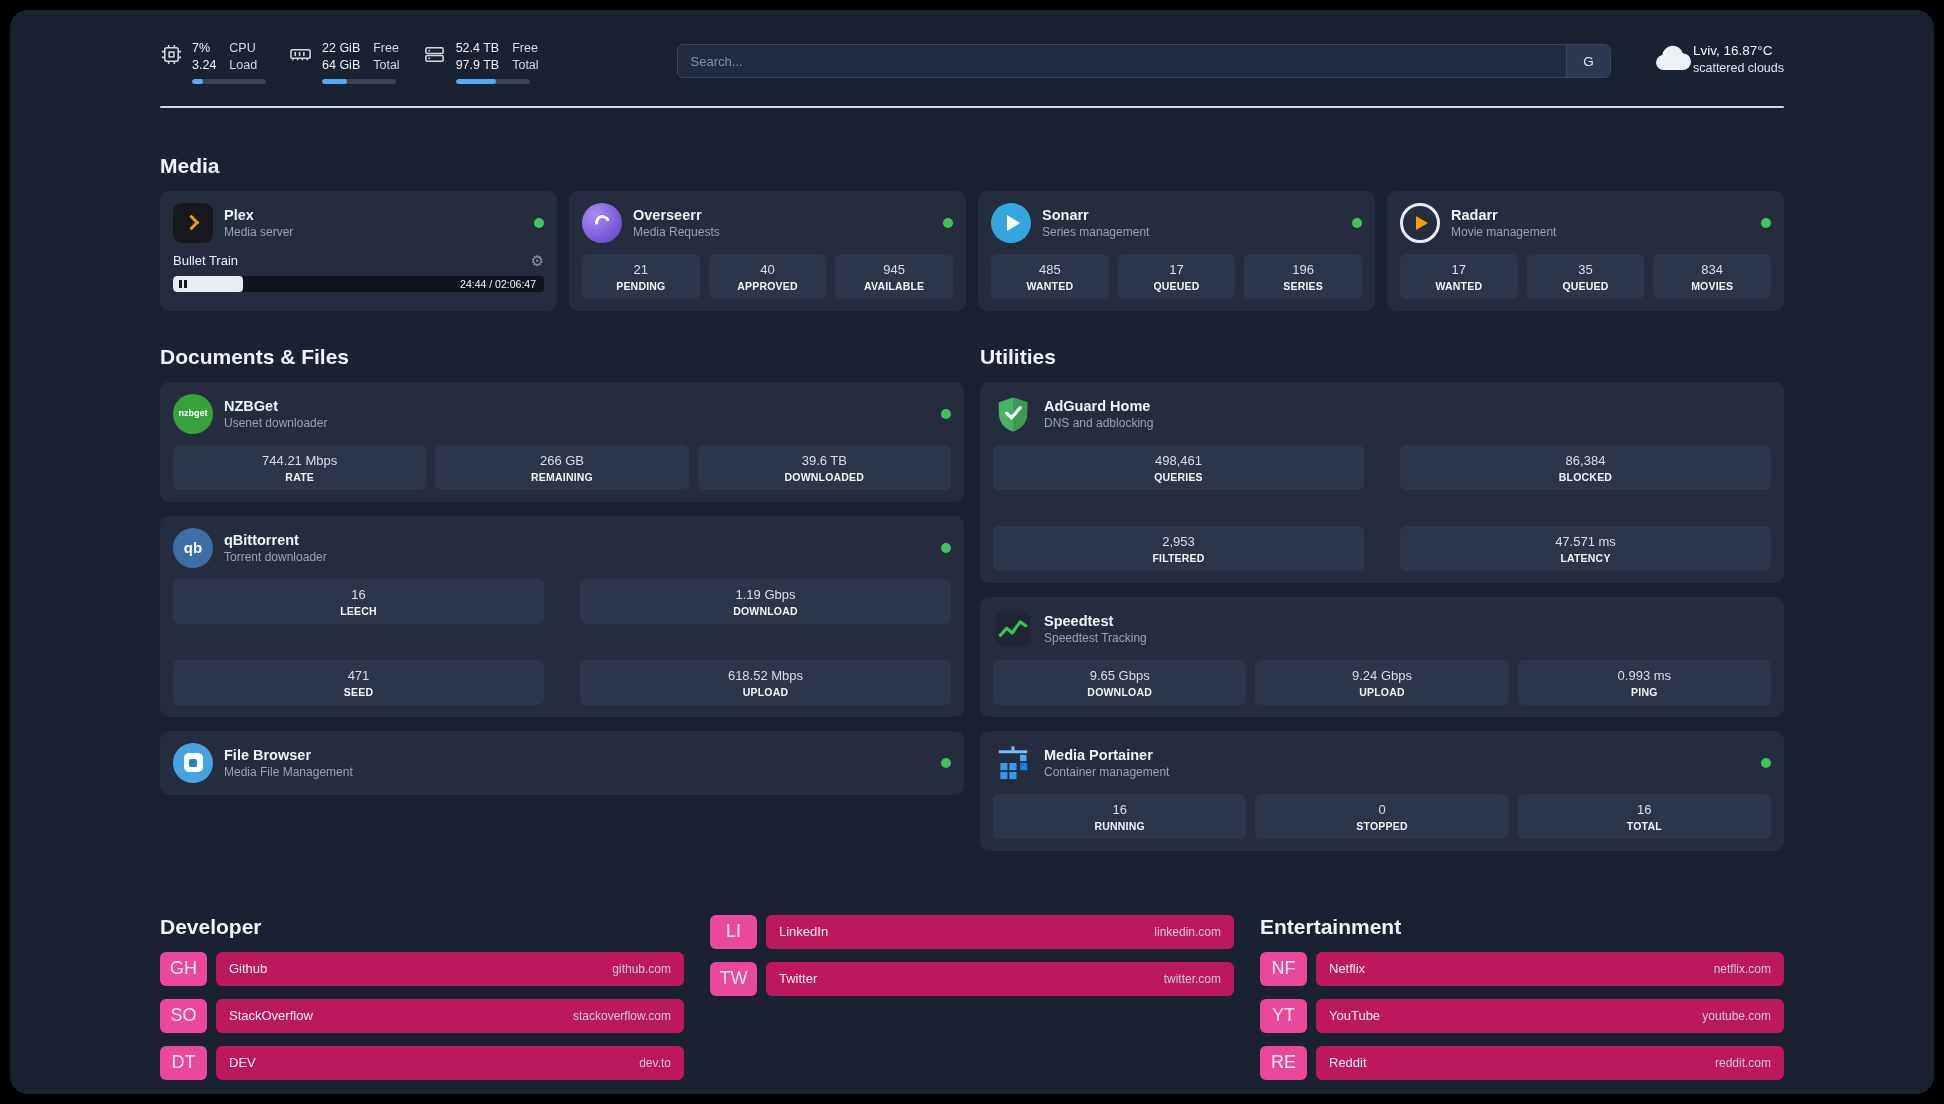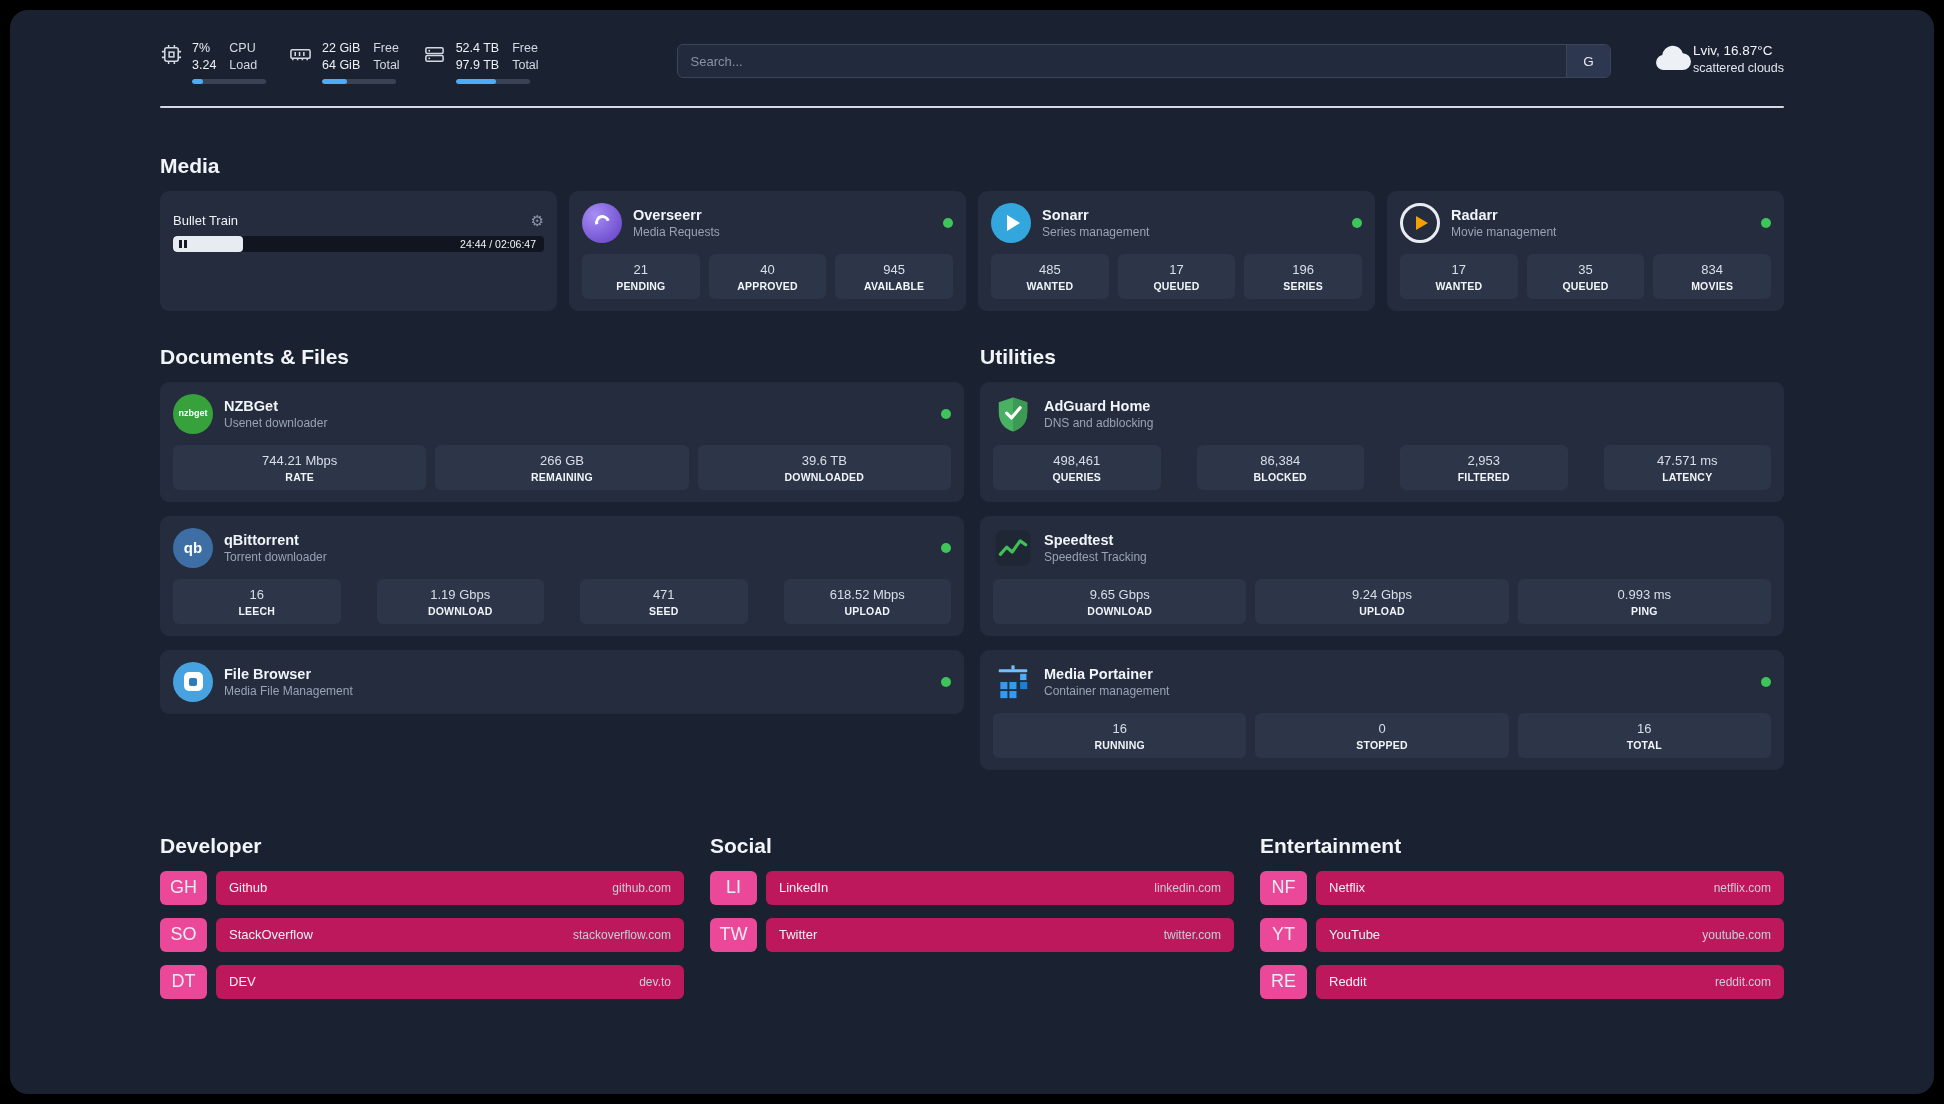--- a/index.html
+++ b/index.html
@@ -55,21 +55,21 @@
   
   .card { background:#242c3d; border-radius:9px; padding:12px 13px; }
   .app-head { display:flex; align-items:center; gap:11px; }
   .app-meta { display:flex; flex-direction:column; gap:2px; }
   .app-name { font-size:14.5px; font-weight:600; color:#f1f4f8; }
   .app-desc { font-size:12px; color:#98a3b4; }
   .status-dot { margin-left:auto; width:10px; height:10px; border-radius:50%; background:#3ec45a; flex:0 0 auto; }
 
   .stats { display:grid; gap:9px; margin-top:11px; }
   .stats.cols-3 { grid-template-columns:repeat(3,1fr); }
-  .stats.cols-4 { grid-template-columns:repeat(4,1fr);gap:36px; }
+  .stats.cols-4 { grid-template-columns:repeat(2,1fr);gap:36px; }
   .stat { background:#2d3649; border-radius:6px; padding:8px 4px 7px; text-align:center; }
   .stat-value { font-size:13px; color:#d9dfe9; }
   .stat-label { font-size:10.5px; font-weight:700; color:#f2f5f9; margin-top:3px; letter-spacing:.2px; }
 
   
   .app-icon { width:40px; height:40px; border-radius:50%; display:flex; align-items:center; justify-content:center; flex:0 0 auto; line-height:0; }
   .app-icon.plex { border-radius:9px; background:#17191d; }
   .plex-chevron { width:11px; height:11px; border-top:3.5px solid #e5a00d; border-right:3.5px solid #e5a00d; transform:rotate(45deg); margin-left:-4px; }
   .app-icon.overseerr { background:radial-gradient(circle at 32% 30%, #a78df5, #5f3dc4); }
   .ov-swirl { width:15px; height:15px; border-radius:50%; border:3px solid transparent; border-top-color:#fff; border-left-color:#fff; transform:rotate(28deg); }
@@ -208,20 +208,30 @@
     </div>
   </header>
 
   <hr class="divider">
 
   <section class="media-section">
     <h2 class="section-title">Media</h2>
     <div class="media-grid">
 
       <div class="card">
+        <div class="app-head">
+          <span class="app-icon plex">
+              <span class="plex-chevron"></span>
+            </span>
+          <div class="app-meta">
+            <div class="app-name">Plex</div>
+            <div class="app-desc">Media server</div>
+          </div>
+          <span class="status-dot"></span>
+        </div>
         <div class="player">
           <div class="player-top">
             <span class="player-title">Bullet Train</span>
             <span class="gear-icon">⚙</span>
           </div>
           <div class="player-bar">
             <div class="player-fill" style="width: 19%;"></div>
             <span class="pause-icon">
                 <i></i>
                 <i></i>
@@ -518,21 +528,20 @@
       <div class="bm-row">
         <span class="bm-abbr">DT</span>
         <span class="bm-bar">
           <span class="bm-name">DEV</span>
           <span class="bm-url">dev.to</span>
         </span>
       </div>
     </div>
 
     <div class="bm-col">
-      <h2 class="section-title">Social</h2>
       <div class="bm-row">
         <span class="bm-abbr">LI</span>
         <span class="bm-bar">
           <span class="bm-name">LinkedIn</span>
           <span class="bm-url">linkedin.com</span>
         </span>
       </div>
       <div class="bm-row">
         <span class="bm-abbr">TW</span>
         <span class="bm-bar">

